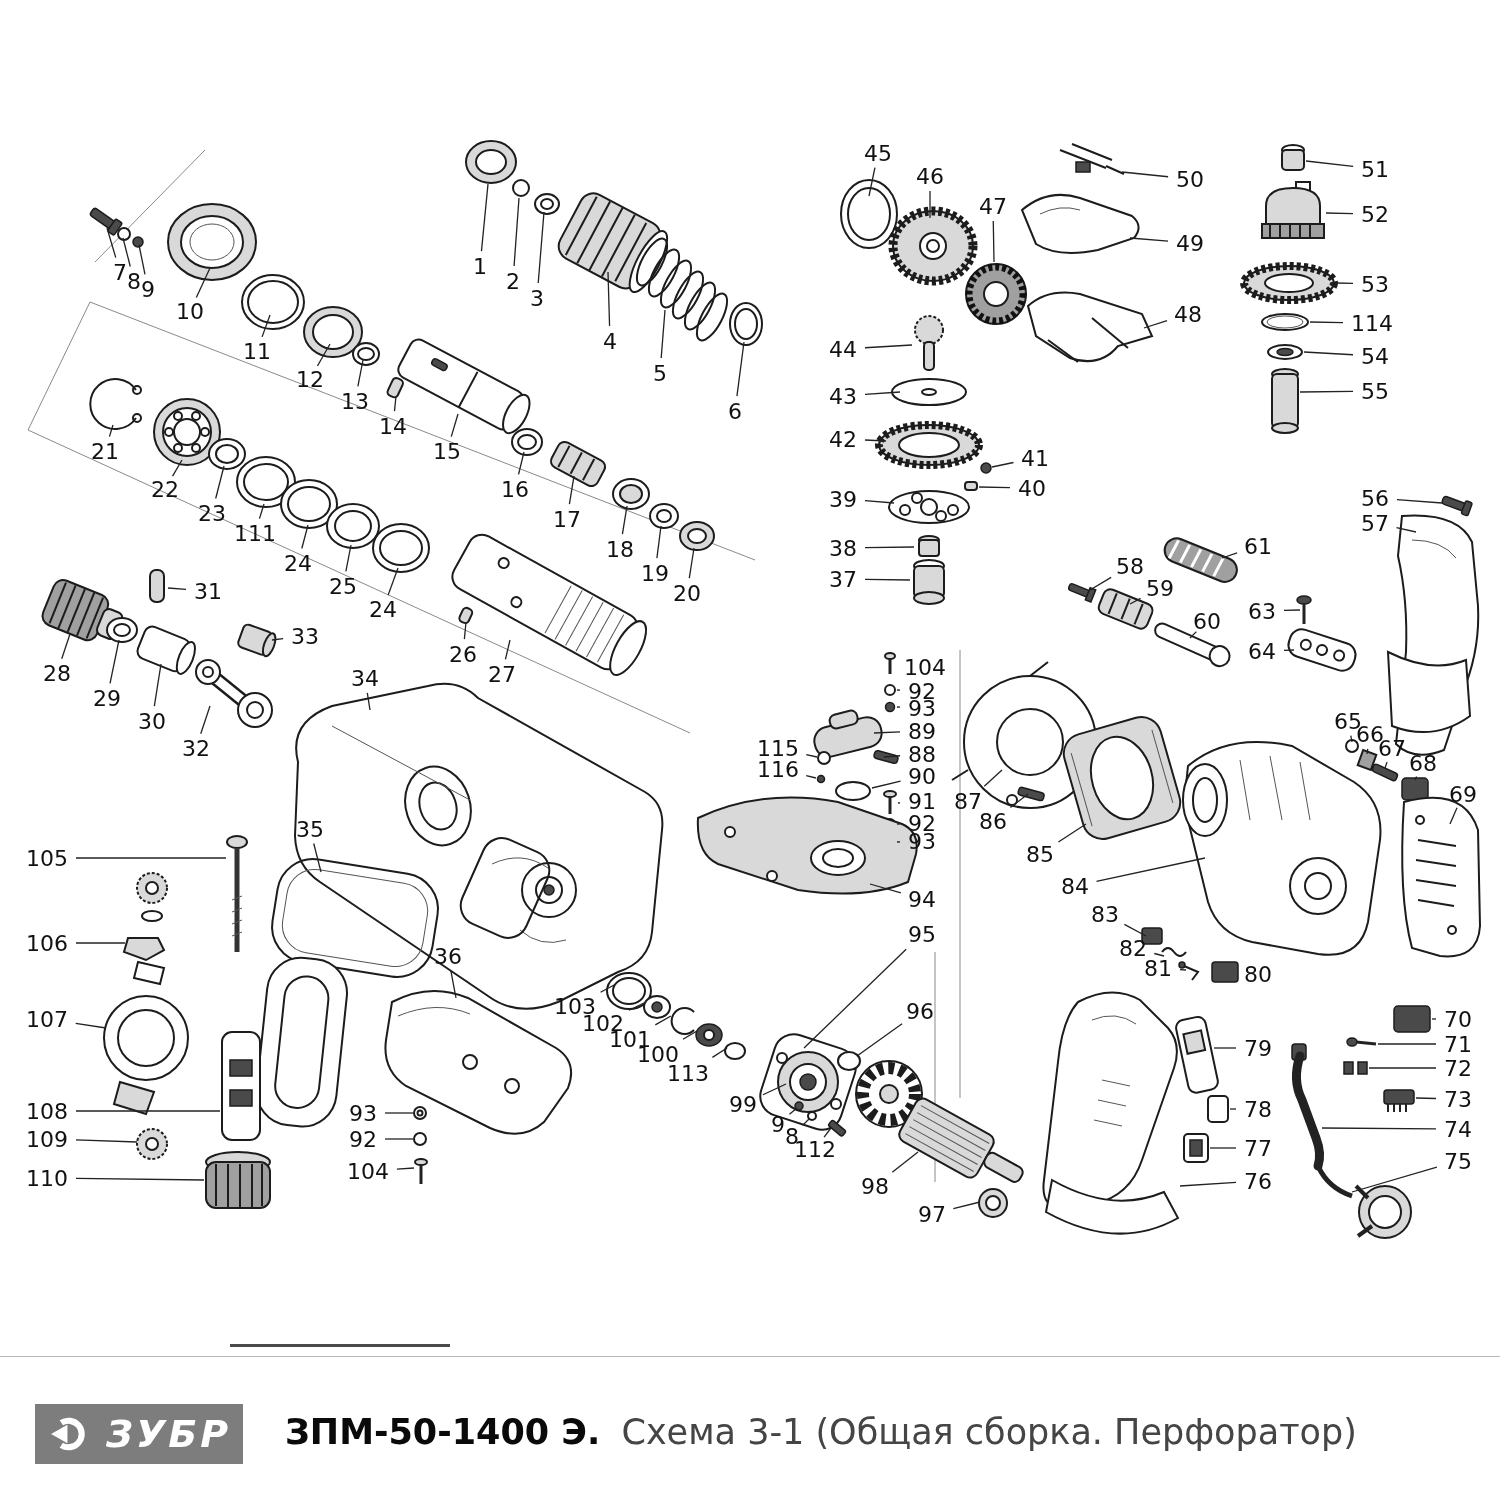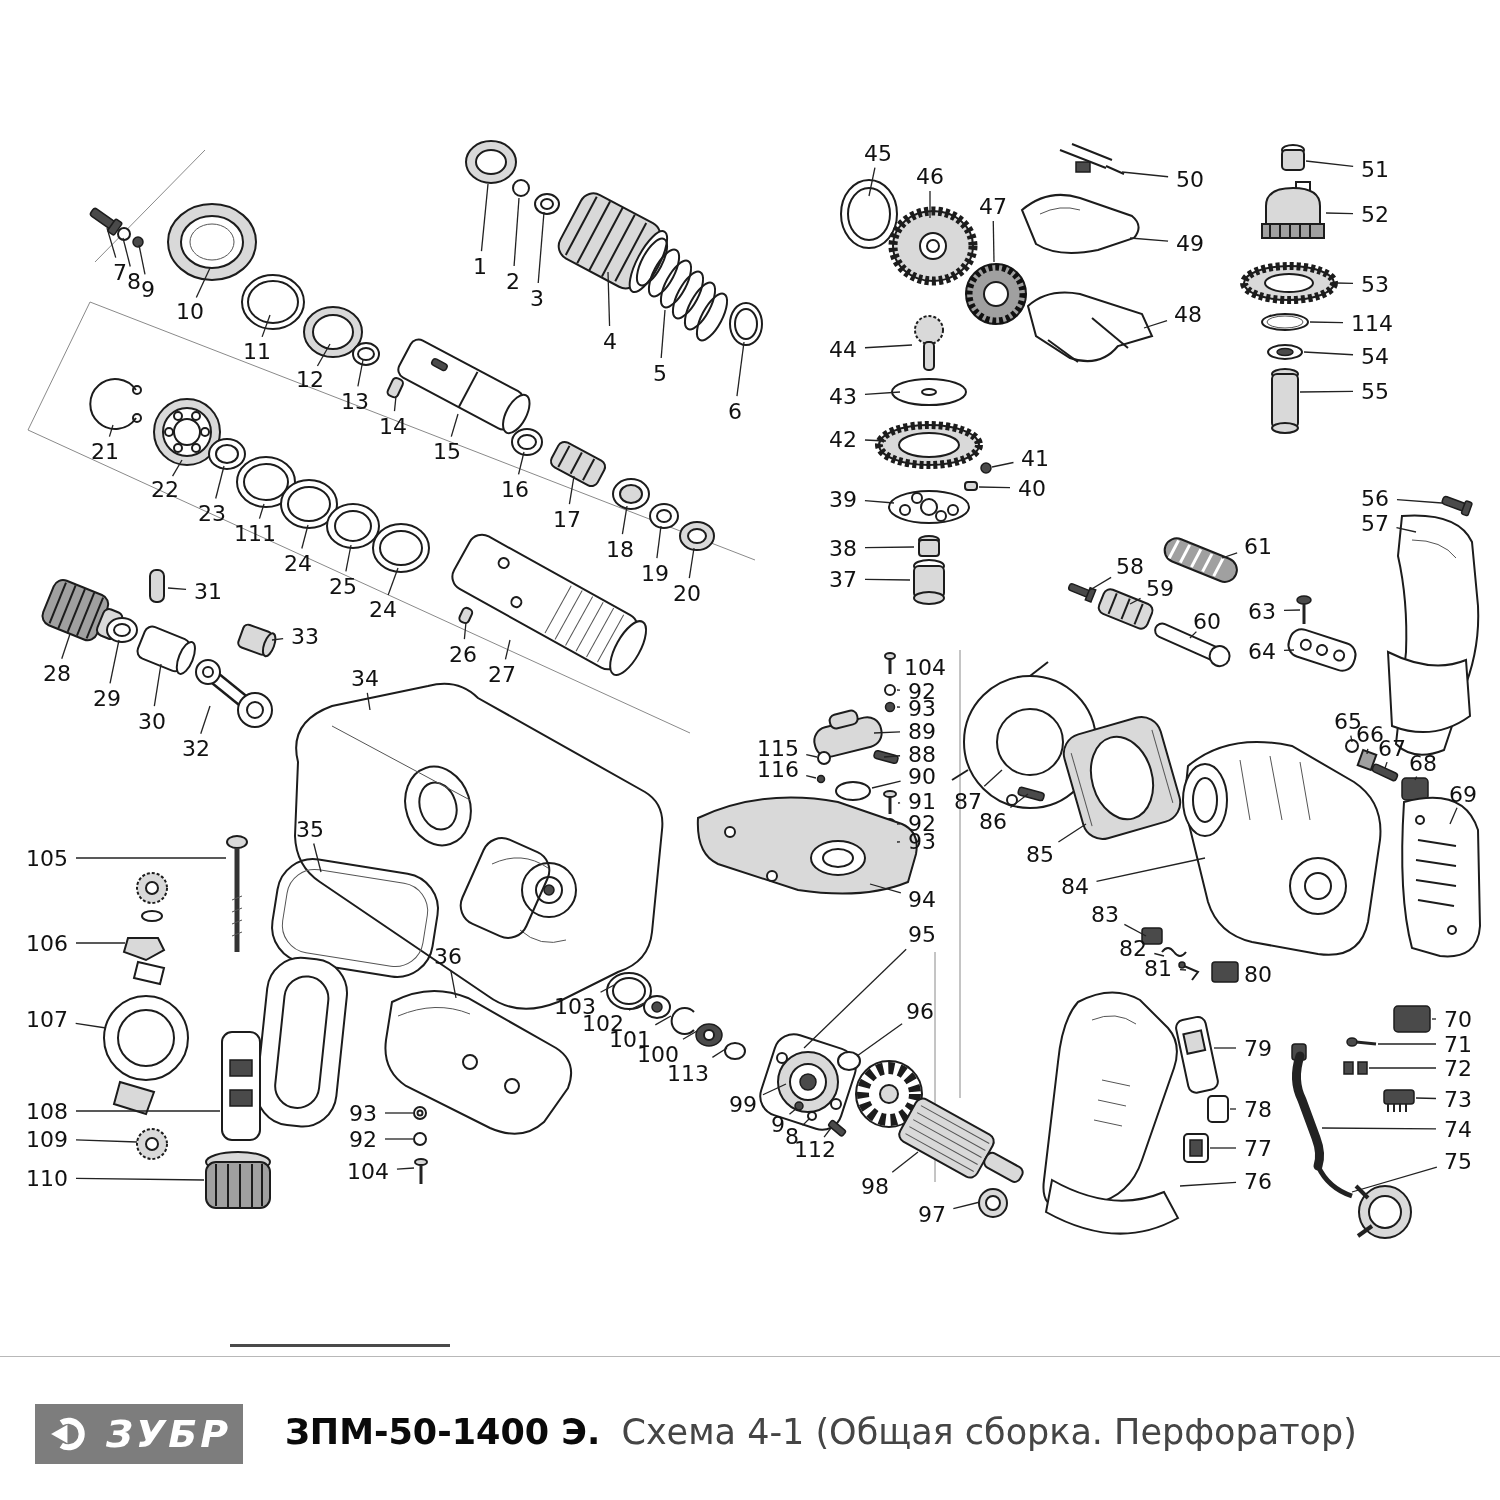--- a/index.html
+++ b/index.html
@@ -733,14 +733,14 @@
 <div class="logo">
   <svg width="42" height="42" viewBox="0 0 40 40">
     <path d="M14 9 A 13 13 0 1 1 14 31" fill="none" stroke="#ffffff" stroke-width="6"></path>
     <polygon points="4,20 20,11 20,29" fill="#ffffff"></polygon>
   </svg>
   <span class="logo-text">ЗУБР</span>
 </div>
 
 <div class="caption">
   <span class="bold">ЗПМ-50-1400 Э.</span>
-  <span class="sub">Схема 4-1 (Общая сборка. Перфоратор)</span>
+  <span class="sub">Схема 3-1 (Общая сборка. Перфоратор)</span>
 </div>
 
 </body></html>

